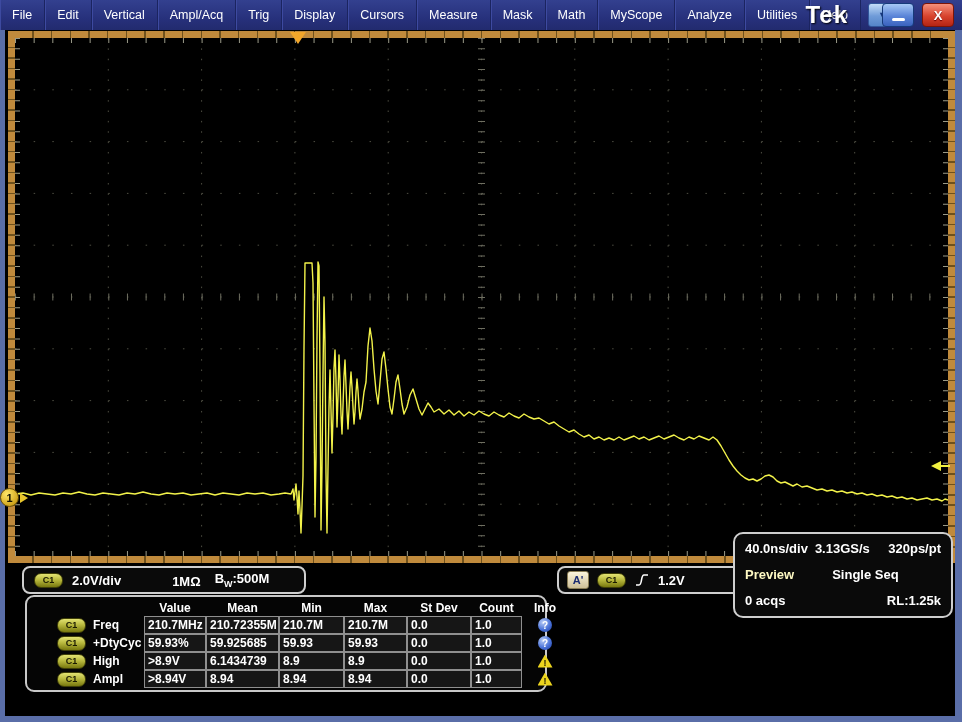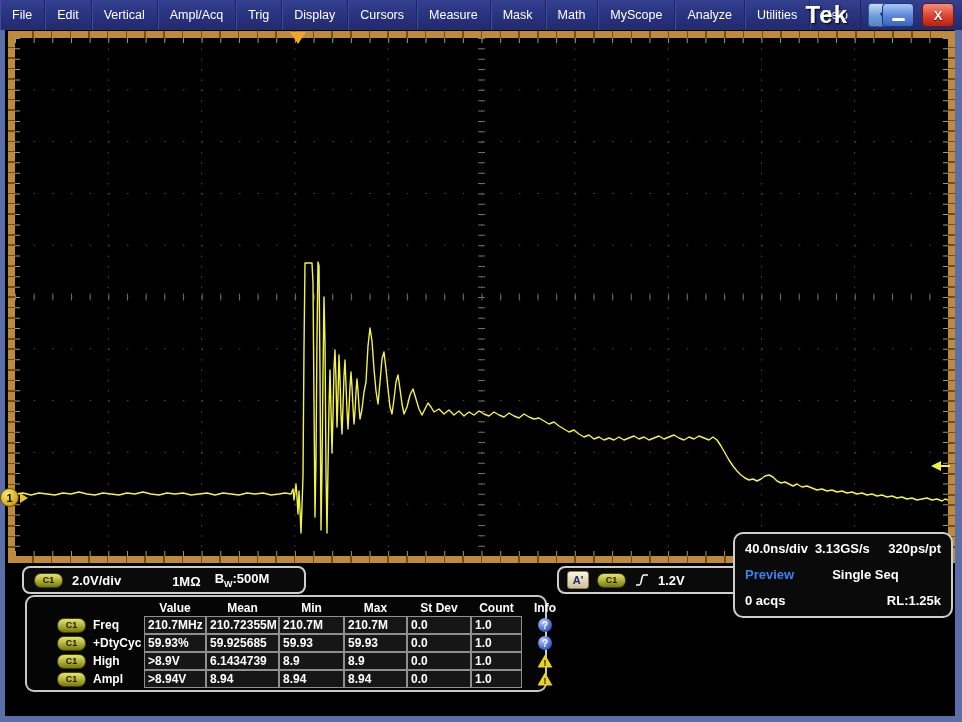--- a/index.html
+++ b/index.html
@@ -80,21 +80,21 @@
     background:linear-gradient(#e3e373,#b9b93e 45%,#79790f);
     border:1px solid #3f3f08;color:#1a1a00;font-weight:bold;font-size:9px;
     display:flex;align-items:center;justify-content:center;}
   .a-badge{min-width:16px;height:16px;border-radius:3px;padding:0 2px;
     background:linear-gradient(#fbf4dd,#cfc098);border:1px solid #8a7d56;
     color:#1c2c72;font-weight:bold;font-size:11px;
     display:flex;align-items:center;justify-content:center;}
   .slope-icon{width:16px;height:16px;}
   .imp-group{margin-left:42px;display:flex;align-items:flex-end;gap:14px;}
   .bw sub{font-size:9px;}
-  .yellow{color:#3b82f6;}
+  .yellow{color:#fef9c3;}
   .sp{flex:1;}
   
   .meas-box{position:absolute;left:25px;top:595px;width:522px;height:97px;
     background:#050505;border:2px solid #c8c8c8;border-radius:9px;box-sizing:border-box;
     padding:1px 0 0 0;}
   .meas-grid{display:grid;grid-template-columns:92px 62px 73px 65px 63px 64px 51px 46px;
     grid-auto-rows:18px;color:#fff;font-weight:bold;font-size:12px;margin-left:25px;}
   .meas-grid .th{display:flex;align-items:center;justify-content:center;height:20px;}
   .meas-grid .td{border:1px solid #8f8f8f;background:#161616;display:flex;align-items:center;
     padding:0 3px;overflow:hidden;white-space:nowrap;}

